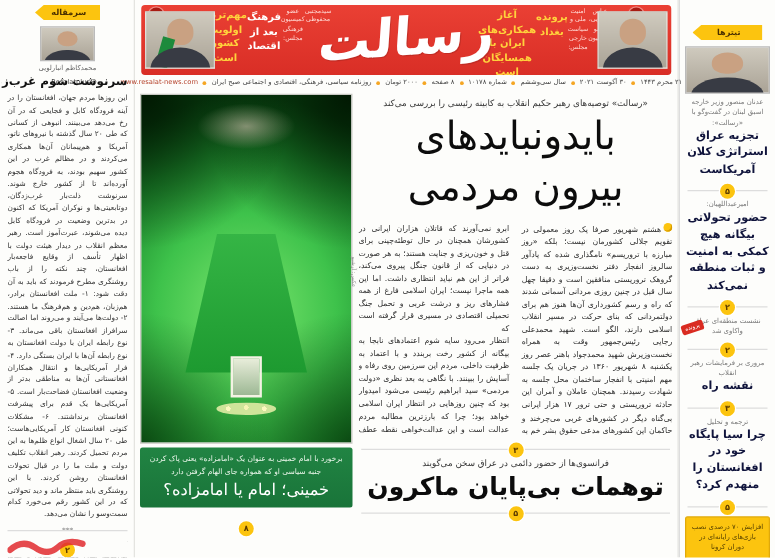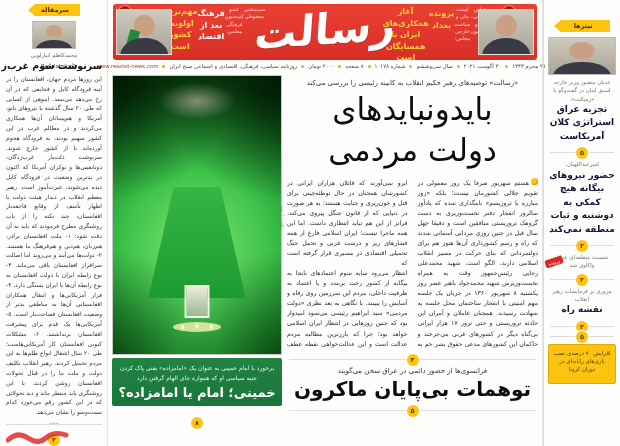--- a/index.html
+++ b/index.html
@@ -93,21 +93,21 @@
     width:25px;height:33px;background:linear-gradient(#e8edda,#9db894);border:2px solid #f4f2e4}
   .flowers{position:absolute;bottom:8%;left:50%;transform:translateX(-50%);width:48px;height:10px;
     border-radius:50%;background:radial-gradient(circle 3px at 20% 50%,#fdf8c0 60%,transparent 65%),
       radial-gradient(circle 3px at 50% 40%,#f8f4b4 60%,transparent 65%),
       radial-gradient(circle 3px at 80% 50%,#fdf8c0 60%,transparent 65%),#cfe49a}
   .photo-credit{position:absolute;top:40%;right:-13px;transform:rotate(90deg);
     font-size:4.5px;color:#888;letter-spacing:.5px}
   .green-box{margin-top:3px;background:linear-gradient(#218443,#197439);border-radius:2px;
     color:#fff;text-align:center;padding:5px 4px 6px}
   .green-box .gk{font-size:6px;line-height:1.6;color:#eaf6ea}
-  .green-box .gt{font-size:13px;font-weight:bold;margin-top:3px;letter-spacing:-.3px}
+  .green-box .gt{font-size:13px;font-weight:normal;margin-top:3px;letter-spacing:-.3px}
   .img-col .below-dot{text-align:center;margin-top:4px}
 
   
   .editorial{width:106px;padding:4px 5px 0;order:2;position:relative;overflow:hidden}
   .editorial .ribbon{display:block;text-align:center;margin:0 22px 5px}
   .ed-photo{width:44px;height:28px;margin:0 auto;border:1px solid #bbb}
   .ed-author{font-size:5.5px;color:#666;text-align:center;margin-top:3px}
   .ed-title{font-size:9.5px;font-weight:bold;color:#111;text-align:center;white-space:nowrap;
     margin:2px 0 4px;letter-spacing:-.4px}
   .ed-body{font-size:5.9px;line-height:1.66;color:#333;text-align:justify}
@@ -128,21 +128,21 @@
       <div class="sb-photo portrait"></div>
       <div class="kicker-s">عدنان منصور وزیر خارجه اسبق لبنان در گفت‌وگو با «رسالت»:</div>
       <div class="sb-title">تجزیه عراق استراتژی کلان آمریکاست</div>
     </div>
     <div class="divider">
       <span class="pagedot">۵</span>
     </div>
 
     <div class="sb-item">
       <div class="kicker-s">امیرعبداللهیان:</div>
-      <div class="sb-title">حضور نیروهای بیگانه هیچ کمکی به دوشنبه و ثبات منطقه نمی‌کند</div>
+      <div class="sb-title">حضور تحولاتی بیگانه هیچ کمکی به امنیت و ثبات منطقه نمی‌کند</div>
     </div>
     <div class="divider">
       <span class="pagedot">۲</span>
     </div>
 
     <div class="sb-item">
       <div class="kicker-s">نشست منطقه‌ای عراق واکاوی شد</div>
       <span class="file-badge">پرونده</span>
     </div>
     <div class="divider">
@@ -150,20 +150,24 @@
     </div>
 
     <div class="sb-item">
       <div class="kicker-s">مروری بر فرمایشات رهبر انقلاب</div>
       <div class="sb-title">نقشه راه</div>
     </div>
     <div class="divider">
       <span class="pagedot">۳</span>
     </div>
 
+    <div class="sb-item">
+      <div class="kicker-s">ترجمه و تحلیل</div>
+      <div class="sb-title">چرا سیا پایگاه خود در افغانستان را منهدم کرد؟</div>
+    </div>
     <div class="divider">
       <span class="pagedot">۵</span>
     </div>
 
     <div class="game-box">
       <div class="kicker-s">افزایش ۷۰ درصدی نصب بازی‌های رایانه‌ای در دوران کرونا</div>
 
     </div>
   </aside>
 
@@ -216,21 +220,21 @@
       <span class="soc"></span>
       <span class="soc"></span>
       <span>@Resalatplus</span>
     </div>
 
     <div class="center-body">
 
       <div class="main-col">
         <div class="story-kicker">«رسالت» توصیه‌های رهبر حکیم انقلاب به کابینه رئیسی را بررسی می‌کند</div>
         <h1 class="story-title"><span>بایدونبایدهای</span><br>
-          <span>دولت مردمی</span></h1>
+          <span>بیرون مردمی</span></h1>
         <div class="story-body">
           <p><span class="lead-dot"></span><span>هشتم شهریور صرفا یک روز معمولی در تقویم جلالی کشورمان نیست؛ بلکه «روز مبارزه با تروریسم» نامگذاری شده که یادآور سالروز انفجار دفتر نخست‌وزیری به دست گروهک تروریستی منافقین است و دقیقا چهل سال قبل در چنین روزی مردانی آسمانی شدند که راه و رسم کشورداری آن‌ها هنوز هم برای دولتمردانی که بنای حرکت در مسیر انقلاب اسلامی دارند، الگو است. شهید محمدعلی رجایی رئیس‌جمهور وقت به همراه نخست‌وزیرش شهید محمدجواد باهنر عصر روز یکشنبه ۸ شهریور ۱۳۶۰ در جریان یک جلسه مهم امنیتی با انفجار ساختمان محل جلسه به شهادت رسیدند. همچنان عاملان و آمران این حادثه تروریستی و حتی ترور ۱۷ هزار ایرانی بی‌گناه دیگر در کشورهای غربی می‌چرخند و حاکمان این کشورهای مدعی حقوق بشر خم به ابرو نمی‌آورند که قاتلان هزاران ایرانی در کشورشان همچنان در حال توطئه‌چینی برای قتل و خون‌ریزی و جنایت هستند؛ به هر صورت در دنیایی که از قانون جنگل پیروی می‌کند، فراتر از این هم نباید انتظاری داشت. اما این همه ماجرا نیست؛ ایران اسلامی فارغ از همه فشارهای ریز و درشت غربی و تحمل جنگ تحمیلی اقتصادی در مسیری قرار گرفته است که</span></p>
           <p>انتظار می‌رود سایه شوم اعتمادهای نابجا به بیگانه از کشور رخت بربندد و با اعتماد به ظرفیت داخلی، مردم این سرزمین روی رفاه و آسایش را ببینند. با نگاهی به بعد نظری «دولت مردمی» سید ابراهیم رئیسی می‌شود امیدوار بود که چنین روزهایی در انتظار ایران اسلامی خواهد بود؛ چرا که بارزترین مطالبه مردم عدالت است و این عدالت‌خواهی نقطه عطف دولت رئیسی خواهد بود چرا که مردم به شدت از این ناحیه آسیب دیده‌اند. علاوه بر این مهم، موارد دیگری وجود دارد که دولت مردمی باید نسبت به آن‌ها اهتمام ویژه‌ای داشته باشد. کابینه دولت سیزدهم بخشی از این بایدونبایدها را در اولین دیدار با رهبر حکیم انقلاب از زبان ایشان شنیدند. در سلسله گزارش پیش‌رو و در حد مجال به تبیین این موارد می‌پردازیم. رهبر انقلاب در کتاب «خون دلی که لعل شد» ضمن تشریح روزهای سرد و سخت شکنجه و بازداشتگاه ایام نهضت انقلاب اسلامی از سال ۱۳۴۲ تا ۱۳۵۷، خاطره‌ای نیز از شهید محمدعلی رجایی در زندان نقل می‌کند و یادآور می‌شود که این شهید بزرگوار ۴۸ ماه در سلول انفرادی بوده است. اگر نکته‌ای درباره این شهید می‌گویند نه تعارف و شعار بلکه از روی علم و شناخت است.</p>
         </div>
         <div class="divider">
           <span class="pagedot">۳</span>
         </div>
         <div class="macron-kicker">فرانسوی‌ها از حضور دائمی در عراق سخن می‌گویند</div>
         <h2 class="macron-title">توهمات بی‌پایان ماکرون</h2>
         <div class="divider">

